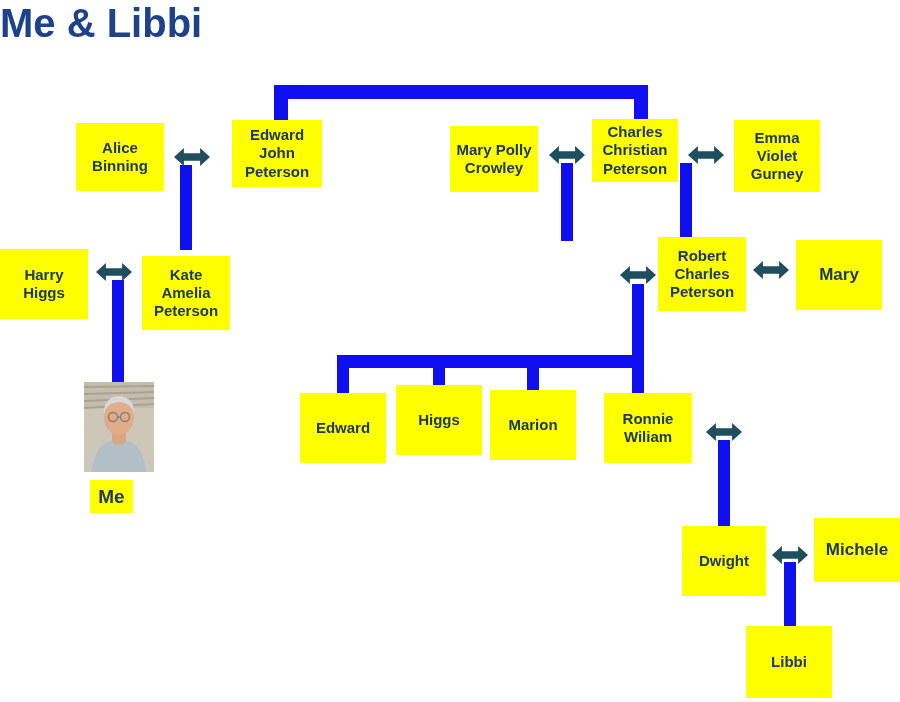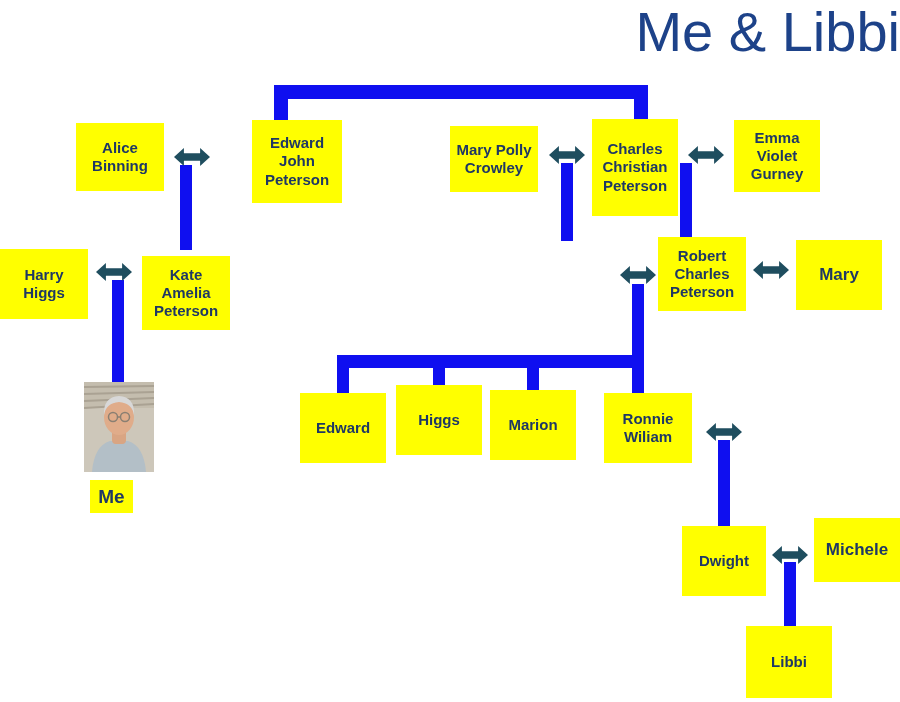--- a/index.html
+++ b/index.html
@@ -2,22 +2,22 @@
 <html style="--titleText: #1d4289; --boxBg: #ffff00; --boxText: #1f3864; --line: #0f0ff0; --arrow: #1f4e5f;"><head>
 <meta charset="utf-8">
 <style>
   :root{
     --titleText:#1d4289; --boxBg:#ffff00; --boxText:#1f3864;
     --line:#0f0ff0; --arrow:#1f4e5f;
   }
   *{margin:0;padding:0;box-sizing:border-box;}
   body{background:#ffffff;font-family:"Liberation Sans",sans-serif;}
   .canvas{position:relative;width:900px;height:702px;background:#ffffff;overflow:hidden;}
-  .title{position:absolute;left:0;top:0;width:100%;text-align:right;
-         font-size:56px;font-weight:normal;color:var(--titleText);line-height:1.15;}
+  .title{position:absolute;left:0;top:0;width:100%;text-align:left;
+         font-size:40px;font-weight:bold;color:var(--titleText);line-height:1.15;}
   .person{position:absolute;background:var(--boxBg);color:var(--boxText);
           display:flex;align-items:center;justify-content:center;text-align:center;
           font-weight:bold;font-size:15px;line-height:1.22;padding:3px;}
   .person.big{font-size:17px;}
   .person.me{font-size:19px;}
   .line{position:absolute;background:var(--line);}
   .arrow{position:absolute;}
   .arrow polygon{fill:var(--arrow);}
   .photo{position:absolute;}
 </style>
@@ -57,23 +57,23 @@
       <path d="M20 33 Q19 15 35 14 Q51 15 50 33 Q48 21 35 20 Q22 21 20 33 Z" fill="#d8d8d8"></path>
       <g fill="none" stroke="#8a7f72" stroke-width="1.5">
         <circle cx="29" cy="35" r="4.5"></circle>
         <circle cx="41" cy="35" r="4.5"></circle>
         <line x1="33.5" y1="35" x2="36.5" y2="35"></line>
       </g>
     </svg>
   </div>
 
   <div class="person" style="left:76px;top:123px;width:88px;height:68px">Alice Binning</div>
-  <div class="person" style="left:252px;top:120px;width:90px;height:83px">Edward John Peterson</div>
+  <div class="person" style="left:232px;top:120px;width:90px;height:67px">Edward John Peterson</div>
   <div class="person" style="left:450px;top:126px;width:88px;height:66px">Mary Polly Crowley</div>
-  <div class="person" style="left:592px;top:119px;width:86px;height:97px">Charles Christian Peterson</div>
+  <div class="person" style="left:592px;top:119px;width:86px;height:63px">Charles Christian Peterson</div>
   <div class="person" style="left:734px;top:120px;width:86px;height:72px">Emma Violet Gurney</div>
   <div class="person" style="left:0px;top:249px;width:88px;height:70px;padding:14px 12px">Harry Higgs</div>
   <div class="person" style="left:142px;top:256px;width:88px;height:74px;padding:3px 26px">Kate Amelia Peterson</div>
   <div class="person" style="left:658px;top:237px;width:88px;height:74px">Robert Charles Peterson</div>
   <div class="person big" style="left:796px;top:240px;width:86px;height:70px">Mary</div>
   <div class="person" style="left:300px;top:393px;width:86px;height:70px">Edward</div>
   <div class="person" style="left:396px;top:385px;width:86px;height:70px">Higgs</div>
   <div class="person" style="left:490px;top:390px;width:86px;height:70px">Marion</div>
   <div class="person" style="left:604px;top:393px;width:88px;height:70px">Ronnie Wiliam</div>
   <div class="person" style="left:682px;top:526px;width:84px;height:70px">Dwight</div>

